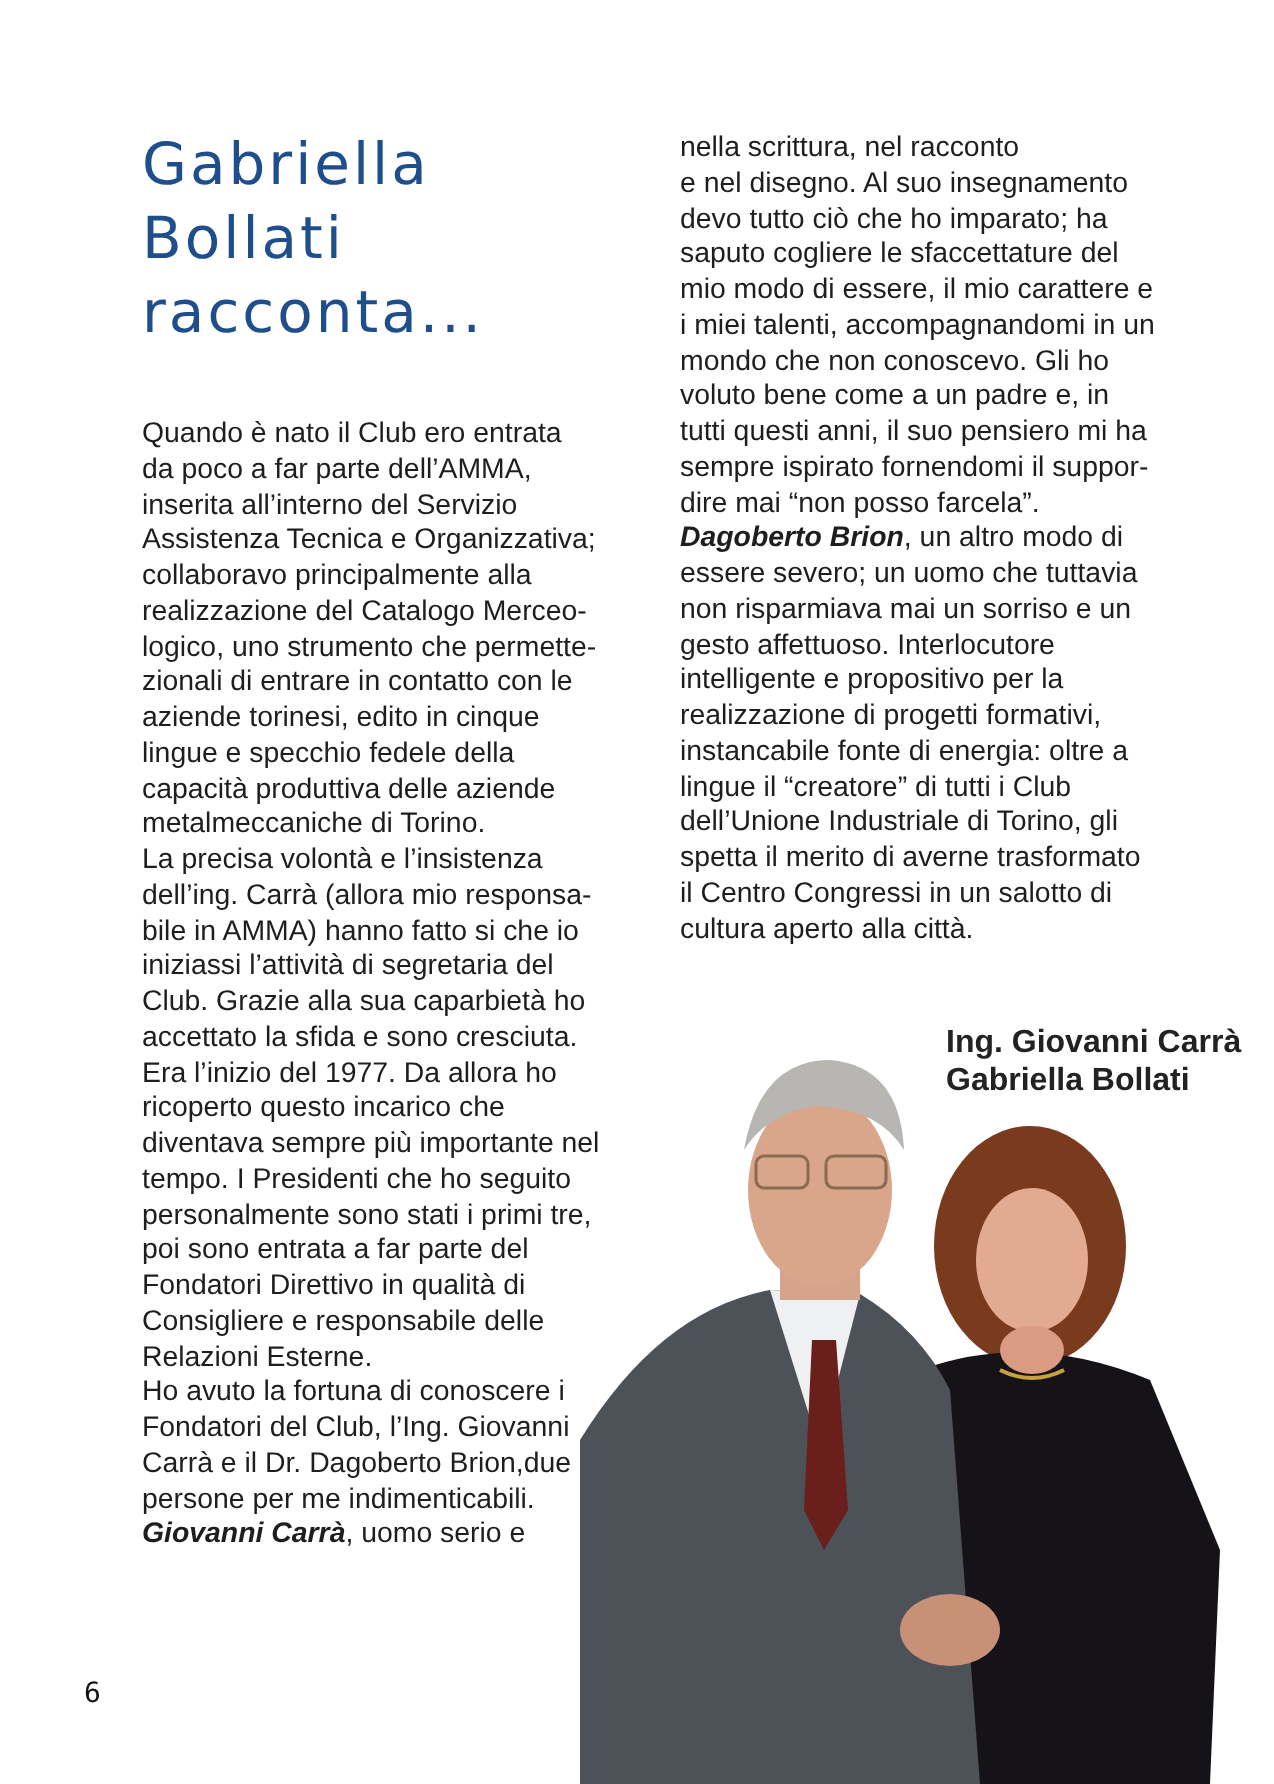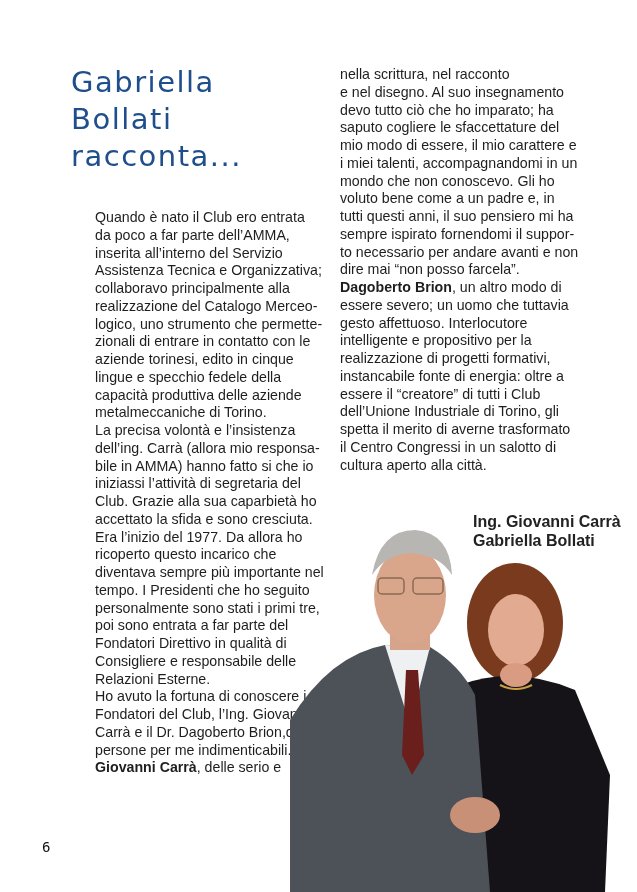--- a/index.html
+++ b/index.html
@@ -5,24 +5,24 @@
   html, body { margin: 0; padding: 0; background: #ffffff; }
   body { width: 637px; height: 892px; position: relative; overflow: hidden;
          font-family: "Liberation Sans", sans-serif; color: #1e1e1e; }
   .title {
     position: absolute; left: 71px; top: 64px; width: 250px;
     font-family: "DejaVu Sans", sans-serif; font-weight: normal;
     font-size: 29px; line-height: 37px; color: #1f4e8c; letter-spacing: 1.5px;
     margin: 0;
   }
   .col { position: absolute; font-size: 14.2px; line-height: 17.75px; }
-  .col-left { left: 71px; top: 209px; width: 240px; margin-left: 24px; }
+  .col-left { left: 71px; top: 209px; width: 240px; }
   .col-right { left: 340px; top: 66px; width: 265px; }
   .line { display: block; white-space: nowrap; }
-  .bi { font-weight: bold; }
+  .bi { font-weight: bold; font-style: italic; }
   .caption { position: absolute; left: 473px; top: 512px; font-size: 16px; font-weight: bold; line-height: 19px; color: #222; }
   .page-num { position: absolute; left: 42px; top: 839px; font-size: 14px; font-family: "DejaVu Sans Mono", monospace; color:#111; }
   .photo { position: absolute; left: 290px; top: 515px; width: 347px; height: 377px; }
 </style>
 </head>
 <body>
 
 <h1 class="title">
   <span class="line">Gabriella</span>
   <span class="line">Bollati</span>
@@ -56,46 +56,46 @@
       <span class="line">personalmente sono stati i primi tre,</span>
       <span class="line">poi sono entrata a far parte del</span>
       <span class="line">Fondatori Direttivo in qualità di</span>
       <span class="line">Consigliere e responsabile delle</span>
       <span class="line">Relazioni Esterne.</span>
       <span class="line">Ho avuto la fortuna di conoscere i</span>
       <span class="line">Fondatori del Club, l’Ing. Giovanni</span>
       <span class="line">Carrà e il Dr. Dagoberto Brion,due</span>
       <span class="line">persone per me indimenticabili.</span>
     </div>
-  <span class="line"><span class="bi">Giovanni Carrà</span><span>, delle serio e</span></span>
+  <span class="line"><span class="bi">Giovanni Carrà</span><span>, uomo serio e</span></span>
 </div>
 
 <div class="col col-right">
   <div id="right-lines">
       <span class="line">nella scrittura, nel racconto</span>
       <span class="line">e nel disegno. Al suo insegnamento</span>
       <span class="line">devo tutto ciò che ho imparato; ha</span>
       <span class="line">saputo cogliere le sfaccettature del</span>
       <span class="line">mio modo di essere, il mio carattere e</span>
       <span class="line">i miei talenti, accompagnandomi in un</span>
       <span class="line">mondo che non conoscevo. Gli ho</span>
       <span class="line">voluto bene come a un padre e, in</span>
       <span class="line">tutti questi anni, il suo pensiero mi ha</span>
       <span class="line">sempre ispirato fornendomi il suppor-</span>
-      <span class="line">to necessario per andare avanti e non</span>
       <span class="line">dire mai “non posso farcela”.</span>
     </div>
   <span class="line"><span class="bi">Dagoberto Brion</span><span>, un altro modo di</span></span>
   <div id="right-tail">
       <span class="line">essere severo; un uomo che tuttavia</span>
+      <span class="line">non risparmiava mai un sorriso e un</span>
       <span class="line">gesto affettuoso. Interlocutore</span>
       <span class="line">intelligente e propositivo per la</span>
       <span class="line">realizzazione di progetti formativi,</span>
       <span class="line">instancabile fonte di energia: oltre a</span>
-      <span class="line">essere il “creatore” di tutti i Club</span>
+      <span class="line">lingue il “creatore” di tutti i Club</span>
       <span class="line">dell’Unione Industriale di Torino, gli</span>
       <span class="line">spetta il merito di averne trasformato</span>
       <span class="line">il Centro Congressi in un salotto di</span>
       <span class="line">cultura aperto alla città.</span>
     </div>
 </div>
 
 <div class="caption">
   <span class="line">Ing. Giovanni Carrà</span>
   <span class="line">Gabriella Bollati</span>

